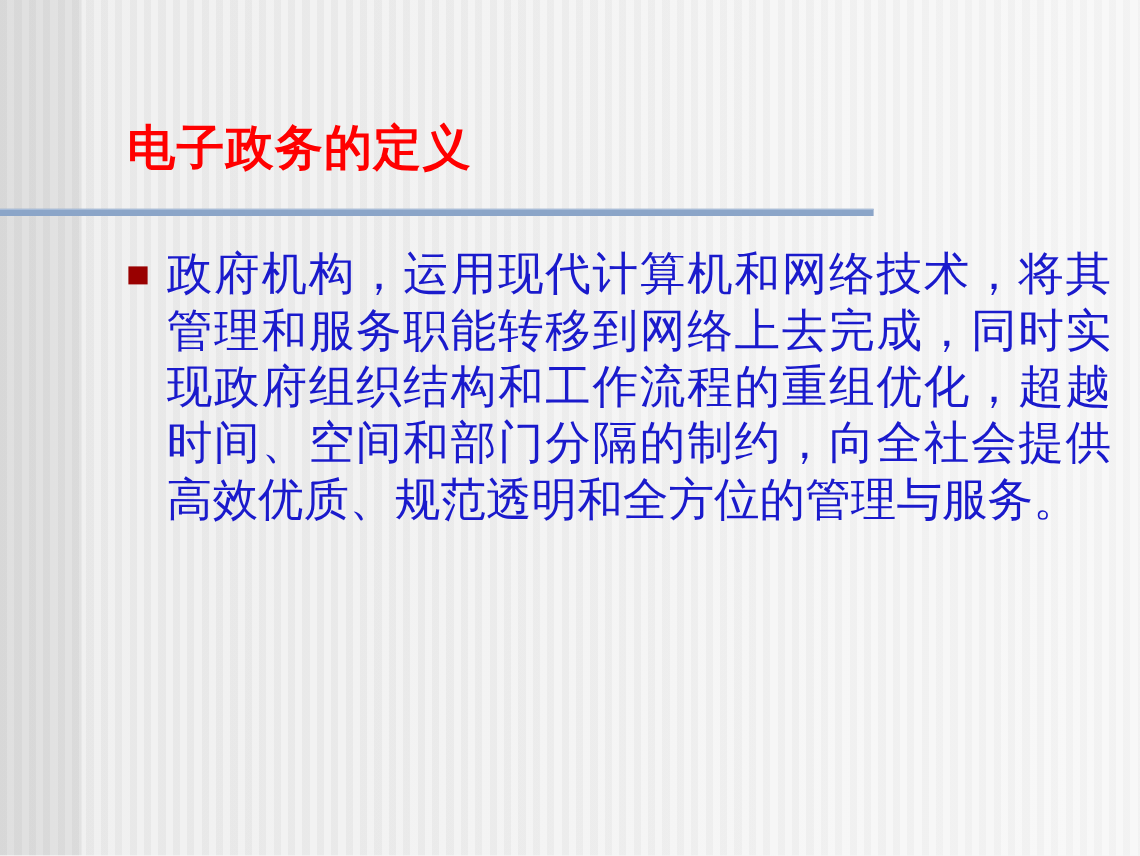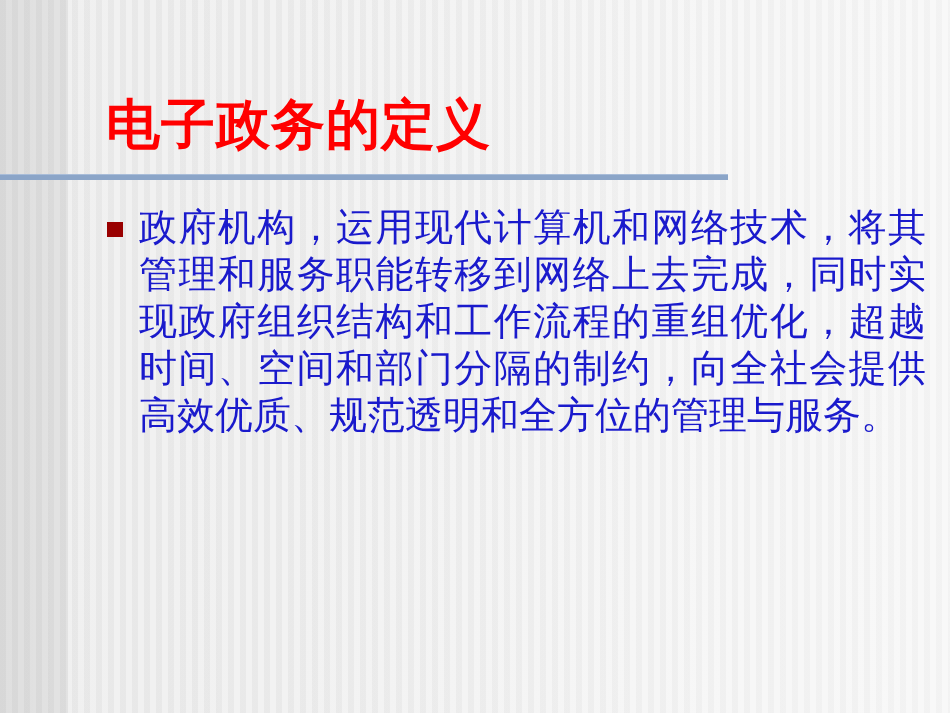--- a/index.html
+++ b/index.html
@@ -56,21 +56,21 @@
         rgba(255,255,255,0.38) 950px);
     pointer-events: none;
   }
 
   
   #title {
     position: absolute;
     left: 106px;
     top: 92px;
     font-family: "DejaVu Serif", "Liberation Serif", serif;
-    font-size: 54px;
+    font-size: 40px;
     line-height: 64px;
     font-weight: 700;
     color: #ff0000;
     white-space: nowrap;
     letter-spacing: 1px;
   }
 
   
   #title-rule {
     position: absolute;
@@ -96,21 +96,21 @@
   }
   .bullet-marker {
     position: absolute;
     left: 1px;
     top: 16px;
     width: 16px;
     height: 15px;
     background: #990000;
   }
   .bullet-text {
-    font-family: Liberation Mono, monospace;
+    font-family: Liberation Sans, sans-serif;
     font-size: 38px;
     line-height: 47px;
     color: #1a1acc;
     text-align: justify;
     text-justify: inter-character;
     letter-spacing: 0px;
     white-space: pre-line;
   }
 </style>
 </head>

